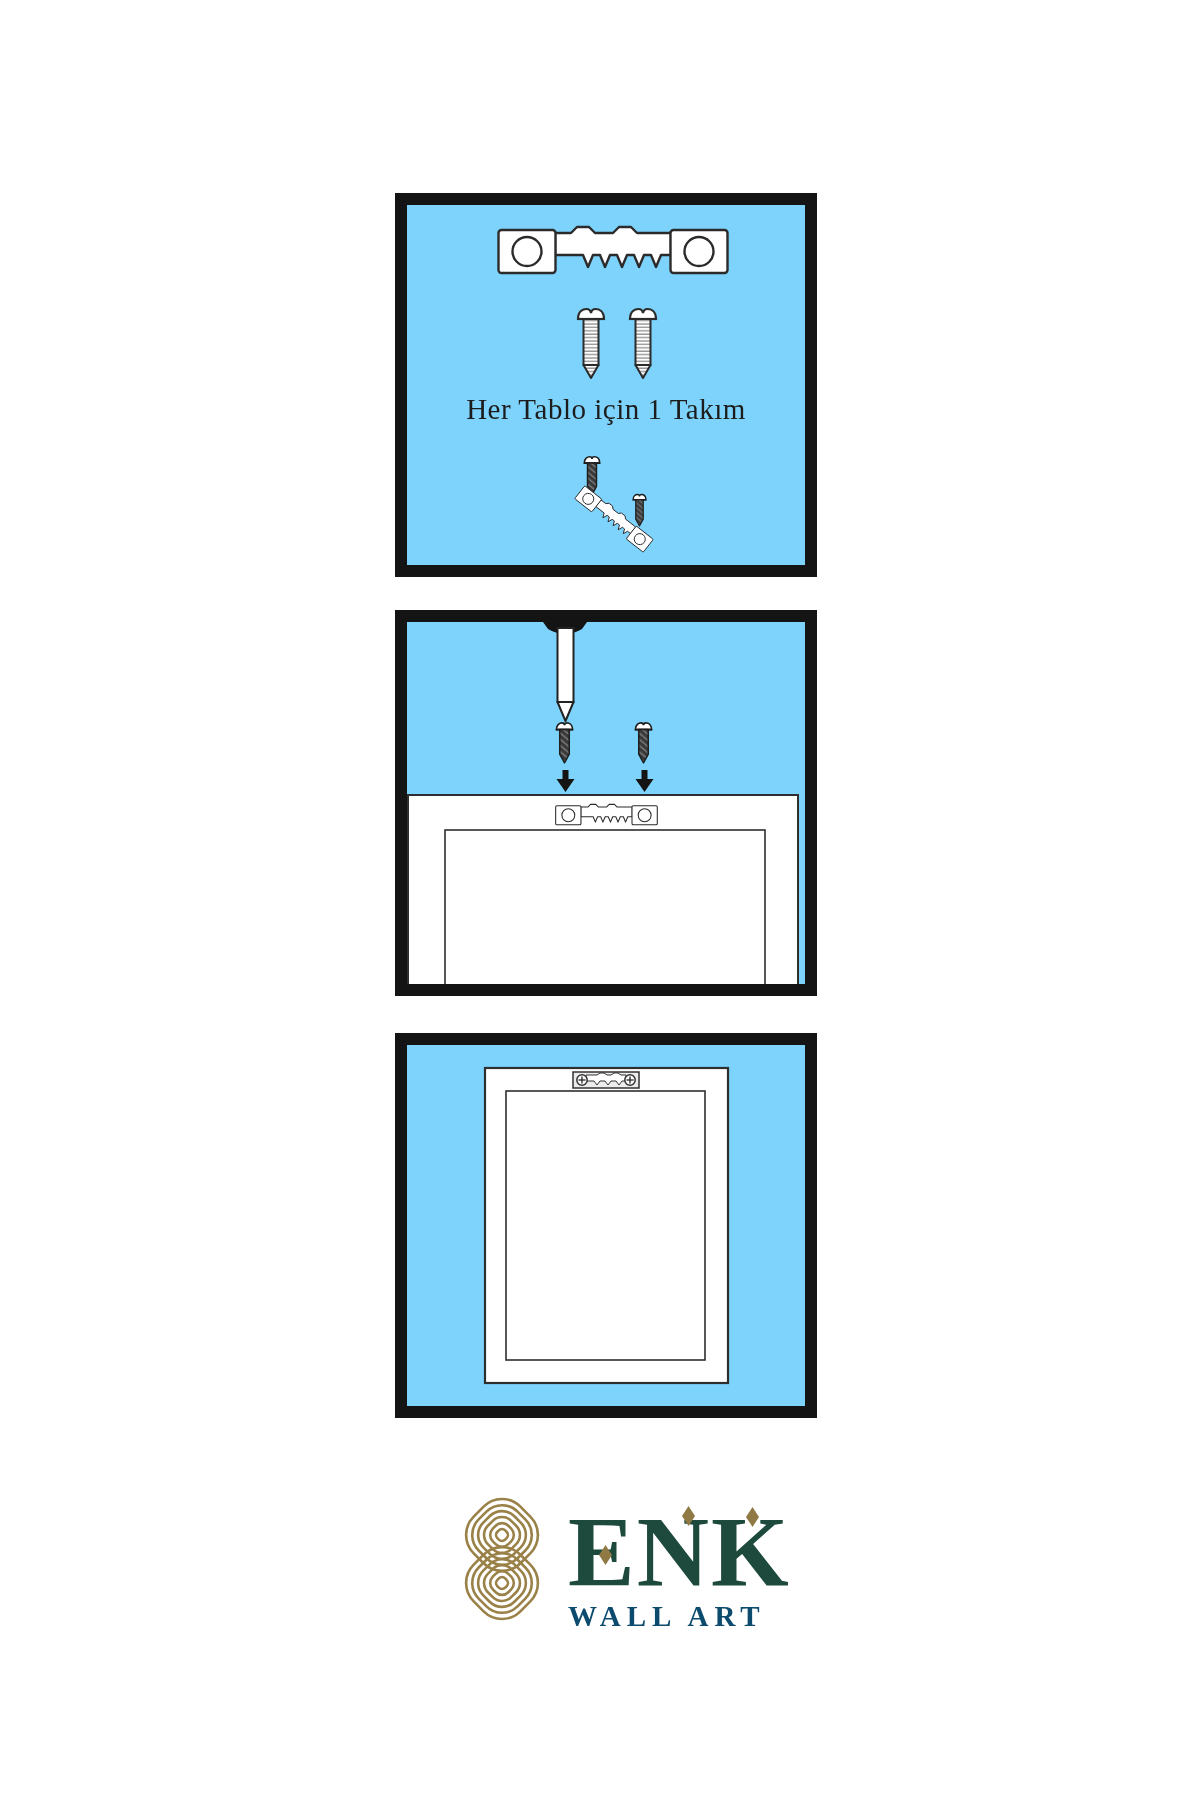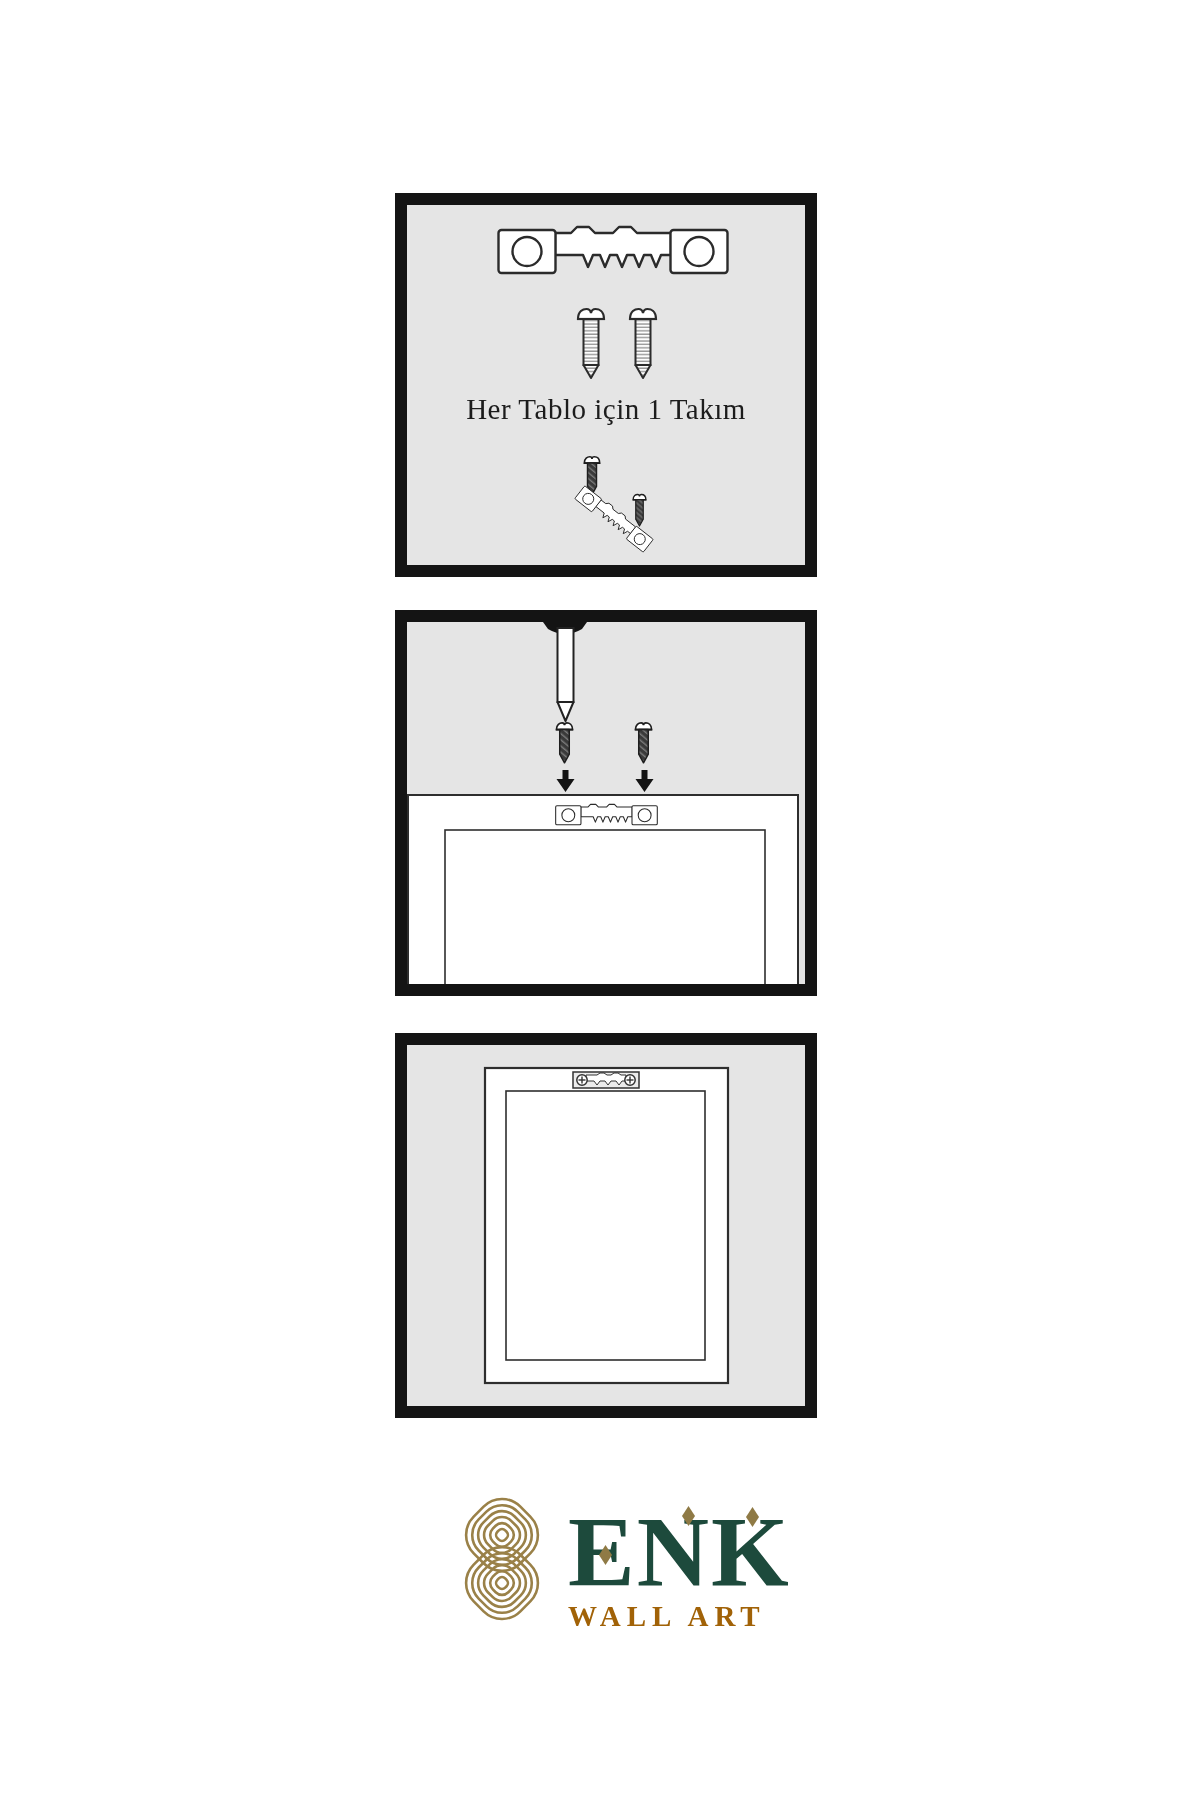--- a/index.html
+++ b/index.html
@@ -1,29 +1,29 @@
 <!DOCTYPE html>
 <html><head>
 <meta charset="utf-8">
 <style>
   html,body{margin:0;padding:0;background:#ffffff;}
   .canvas{position:relative;width:1200px;height:1800px;background:#ffffff;overflow:hidden;
           font-family:"Liberation Serif", serif;}
-  .panel{position:absolute;left:395px;width:398px;border:12px solid #141414;background:#e5e5e5;overflow:hidden;}
+  .panel{position:absolute;left:395px;width:398px;border:12px solid #141414;background:#7dd3fc;overflow:hidden;}
   .panel svg{position:absolute;left:0;top:0;}
   .p1{top:193px;height:360px;}
   .p2{top:610px;height:362px;}
   .p3{top:1033px;height:361px;}
   .caption{position:absolute;left:0;top:188px;width:100%;text-align:center;
            font-size:29px;letter-spacing:0.5px;color:#1c1c1c;font-weight:400;}
   .logo{position:absolute;left:438px;top:1488px;width:345px;height:150px;}
   .knot{position:absolute;left:0;top:0;}
   .brand-text{position:absolute;left:130px;top:26px;width:215px;}
   .brand-name{font-size:100px;line-height:76px;font-weight:bold;letter-spacing:2px;color:#1d4a3c;}
-  .brand-subtitle{margin-top:10px;font-size:29px;letter-spacing:6px;font-weight:bold;color:#a16207;}
+  .brand-subtitle{margin-top:10px;font-size:29px;letter-spacing:6px;font-weight:bold;color:#0c4a6e;}
   .diamond{position:absolute;width:13px;height:20px;background:#8f7a45;
            clip-path:polygon(50% 0,100% 50%,50% 100%,0 50%);}
   .d1{left:31px;top:31px;}
   .d2{left:114px;top:-8px;}
   .d3{left:178px;top:-7px;}
 </style>
 </head>
 <body>
 
 <svg width="0" height="0" style="position:absolute" aria-hidden="true">

